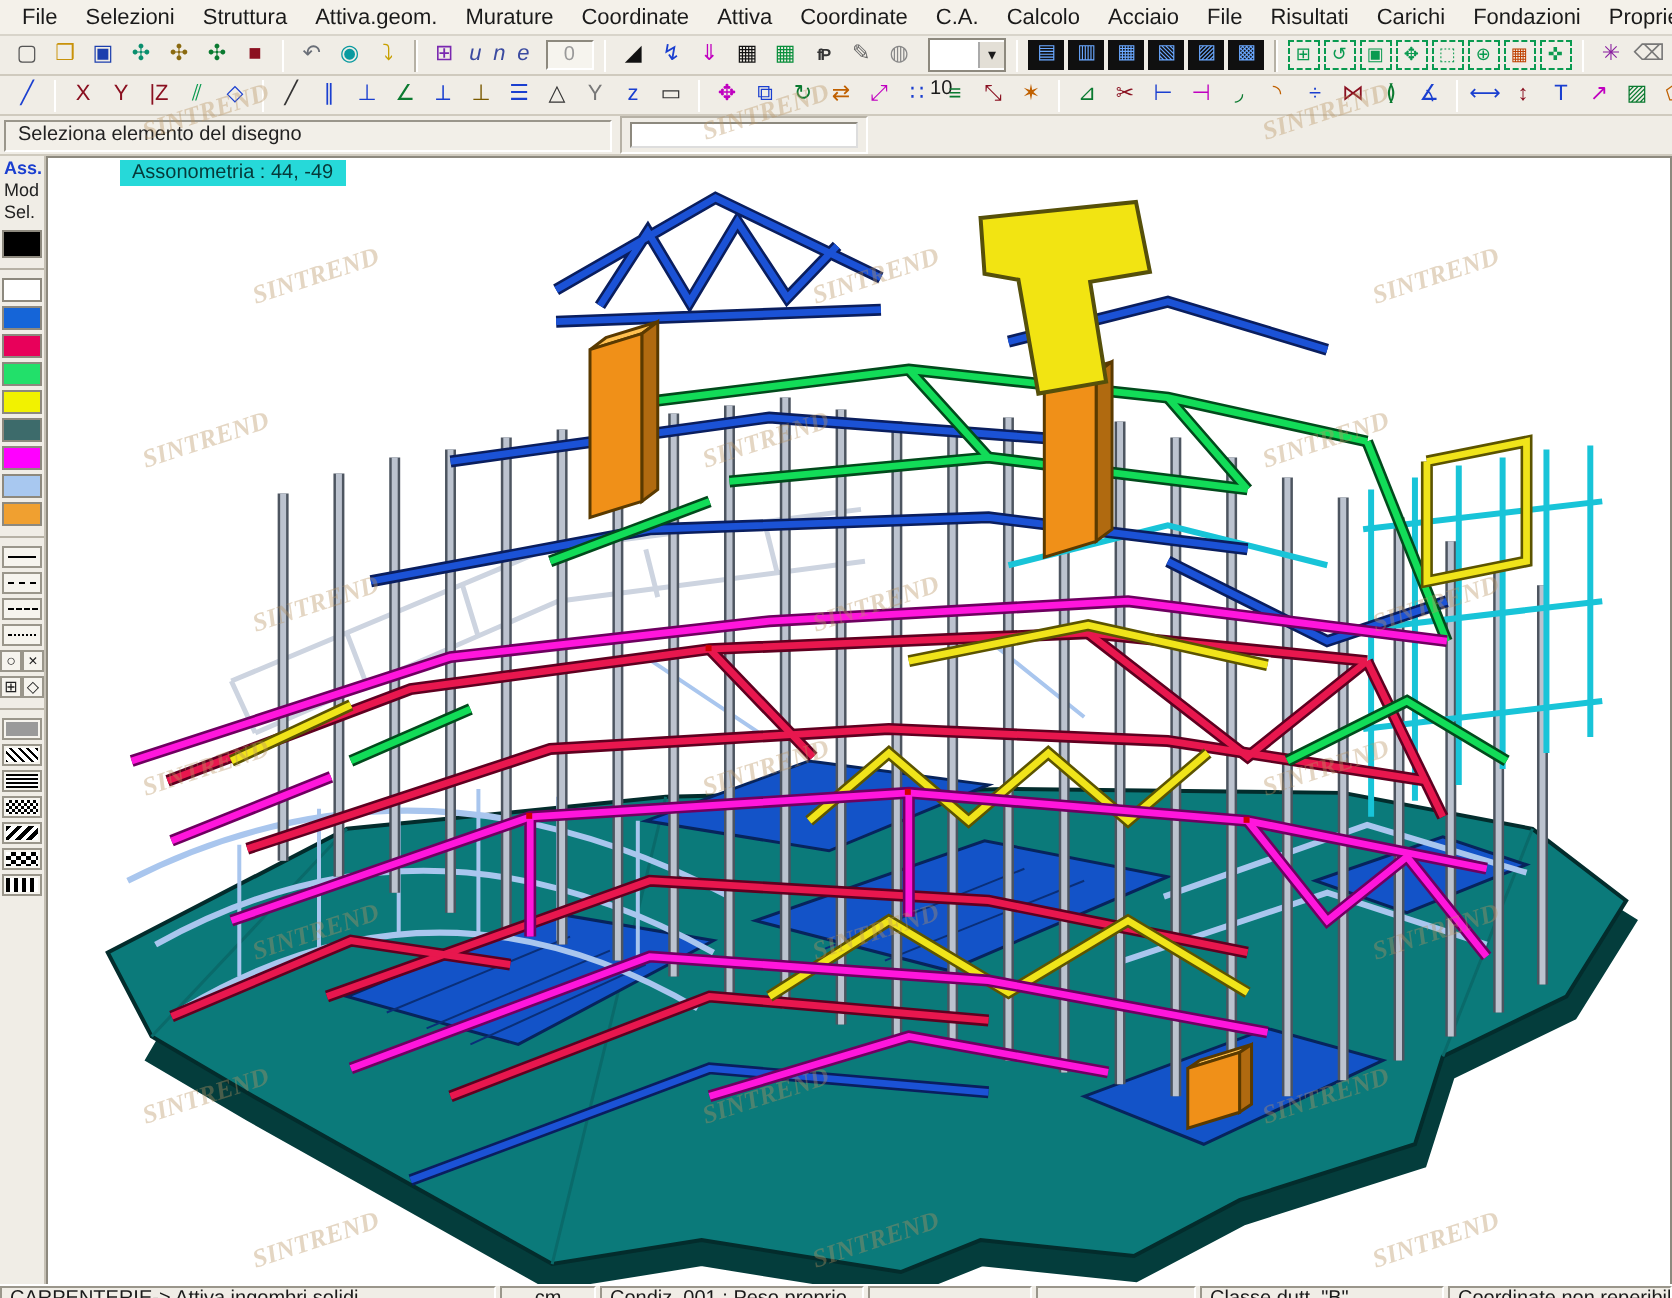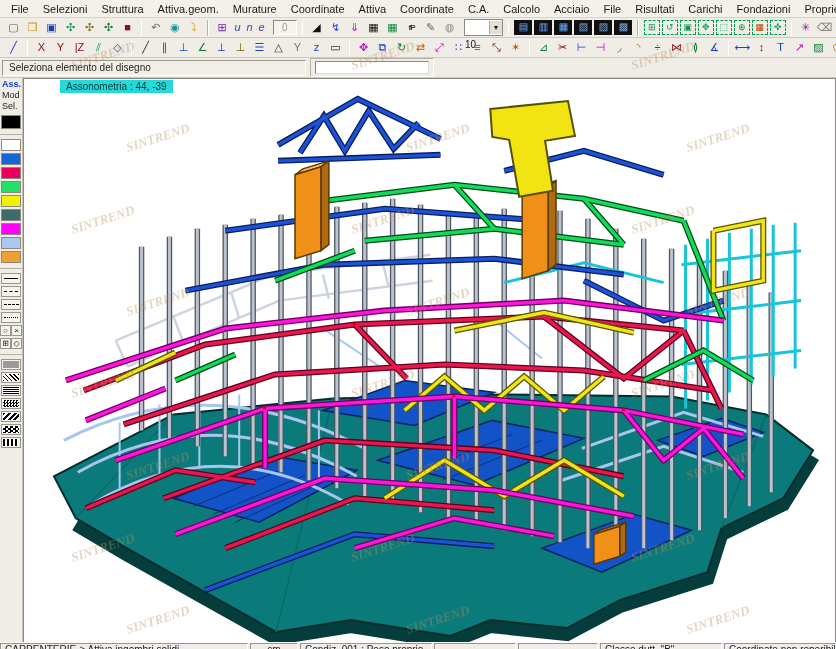--- a/index.html
+++ b/index.html
@@ -297,21 +297,21 @@
         <div class="well">
           <span class="f-h5"></span>
         </div>
         <div class="well">
           <span class="f-h6"></span>
         </div>
       </div>
   </div>
 
   <div class="canvas">
-    <div class="viewlabel">Assonometria : 44, -39</div>
+    <div class="viewlabel">Assonometria : 44, -49</div>
     <svg viewBox="0 0 814 564" preserveAspectRatio="none">
 
       <g>
         <polyline points="52,446 103,476 178,518 253,560 328,548 428,564 468,548 545,556 598,528 686,500 700,456 762,426 792,378" stroke="#043d3c" stroke-width="14" fill="none"></polyline>
         <polygon points="30,398 150,336 310,320 480,316 650,318 745,336 792,372 762,420 700,450 686,494 598,522 545,550 468,542 428,558 328,542 253,554 178,512 103,470 52,440" fill="#0b7a7a" stroke="#032c2c" stroke-width="2"></polygon>
         <path d="M52,440 L150,336 M700,450 L745,336 M253,554 L310,320" stroke="#0a6a6a" stroke-width="1.5" fill="none"></path>
       </g>
 
       <g fill="#1353c8" stroke="#07245c" stroke-width="1.5">
         <polygon points="150,420 252,378 334,392 236,444"></polygon>

